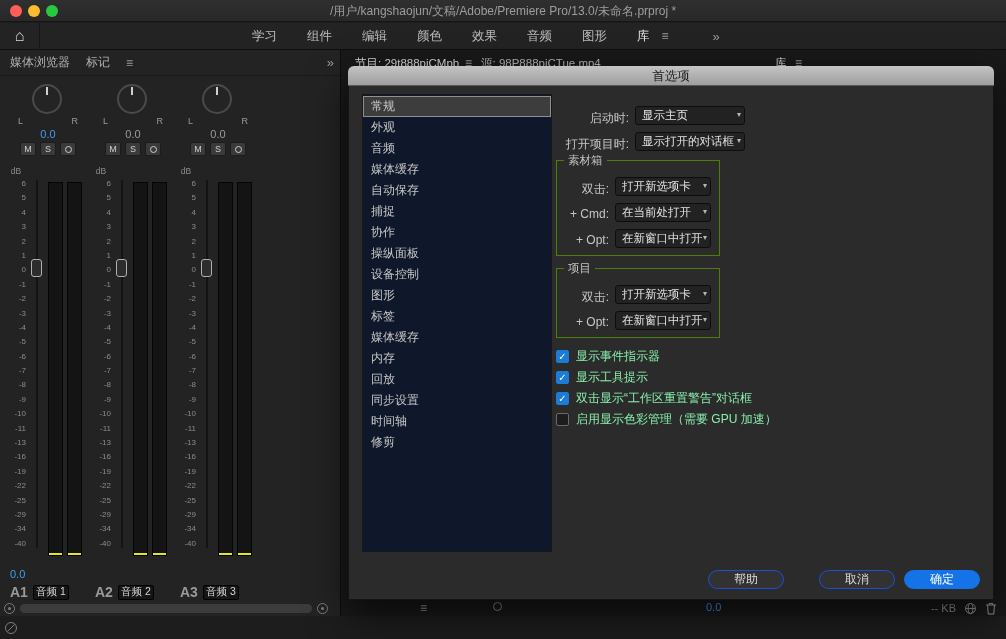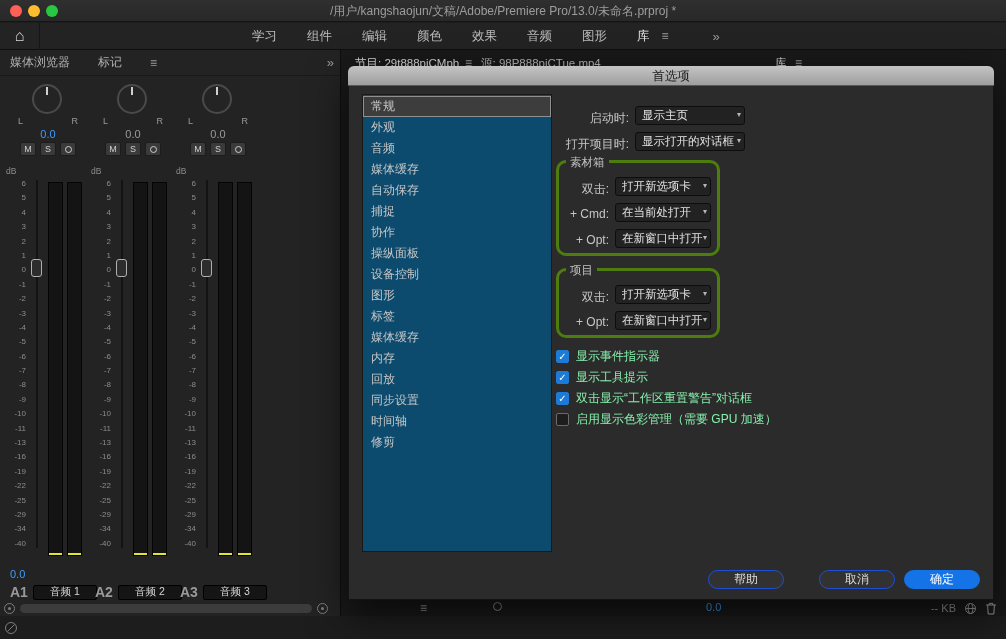--- a/index.html
+++ b/index.html
@@ -36,83 +36,83 @@
   .bg-bottom span { position:absolute; top:1px; }
   .ring { display:inline-block; width:9px; height:9px; border:1px solid #8f8f8f; border-radius:50%; }
   .blue-val { color:#3f9bfa; }
   .status-right { position:absolute; right:9px; top:600px; height:16px; display:flex; align-items:center; gap:8px;
     color:#9a9a9a; font-size:11px; }
 
   
   .mixer-panel { position:absolute; left:0; top:50px; width:341px; height:566px; background:#232323;
     border-right:1px solid #0d0d0d; }
   .panel-tabs { position:absolute; left:0; top:0; width:100%; height:26px; display:flex; align-items:center;
-    gap:28px; padding-left:10px; font-size:12px; color:#b0b0b0; border-bottom:1px solid #1a1a1a; }
+    gap:16px; padding-left:10px; font-size:12px; color:#b0b0b0; border-bottom:1px solid #1a1a1a; }
   .ptab { white-space:nowrap; }
   .ptab.active { color:#e8e8e8; border-bottom:1px solid #cfcfcf; padding-bottom:2px; }
   .panel-tabs .overflow { position:absolute; right:6px; top:5px; }
 
   .strip { position:absolute; top:32px; width:84px; height:520px; }
   .strip.s1 { left:6px; } .strip.s2 { left:91px; } .strip.s3 { left:176px; }
   .knob { position:absolute; left:26px; top:2px; width:30px; height:30px; border-radius:50%;
     background:#242424; border:2px solid #4a4a4a; }
   .knob .tick { position:absolute; left:12px; top:1px; width:2px; height:8px; background:#d0d0d0; }
   .lr { position:absolute; left:12px; top:34px; width:60px; display:flex; justify-content:space-between;
     font-size:9px; color:#9a9a9a; }
   .val { position:absolute; left:0; top:46px; width:84px; text-align:center; font-size:11px; color:#9a9a9a; }
   .val.blue { color:#3f9bfa; }
   .btns { position:absolute; left:14px; top:60px; width:56px; display:flex; gap:4px; justify-content:center; }
   .mbtn { width:17px; height:14px; background:#3a3a3a; border:1px solid #1c1c1c; border-radius:2px;
     color:#cfcfcf; font-size:9px; display:flex; align-items:center; justify-content:center; }
   .kf-circle { width:7px; height:7px; border:1px solid #cfcfcf; border-radius:50%; }
   .meter-area { position:absolute; left:0; top:84px; width:84px; height:392px; }
-  .db-hdr { position:absolute; left:0; top:0; width:20px; text-align:left; font-size:8.5px; color:#8c8c8c; }
+  .db-hdr { position:absolute; left:0; top:0; width:20px; text-align:center; font-size:8.5px; color:#8c8c8c; }
   .db-scale { position:absolute; left:0; top:14px; width:20px; height:368px; display:flex; flex-direction:column;
     justify-content:space-between; }
   .db-num { text-align:right; font-size:8px; color:#8c8c8c; line-height:8px; }
   .fader { position:absolute; left:27px; top:14px; width:8px; height:368px; }
   .fader:before { content:""; position:absolute; left:3px; top:0; width:2px; height:100%; background:#131313; }
   .fader-handle { position:absolute; left:-2px; top:79px; width:11px; height:18px; background:#2d2d2d;
     border:1px solid #b0b0b0; border-radius:3px; }
   .meters { position:absolute; left:42px; top:16px; width:34px; height:374px; display:flex; gap:4px; }
   .mbar { position:relative; width:15px; height:100%; background:#141414; border:1px solid #050505; }
   .mbar:after { content:""; position:absolute; left:0; bottom:0; width:100%; height:2px; background:#e3e332; }
 
   .master-val { position:absolute; left:10px; top:518px; font-size:11px; color:#3f9bfa; }
   .tracks { position:absolute; left:0; top:534px; width:341px; height:16px; }
   .trk { position:absolute; top:0; display:flex; align-items:center; gap:5px; }
   .trk.t1 { left:10px; } .trk.t2 { left:95px; } .trk.t3 { left:180px; }
   .trk-num { font-size:14px; color:#9a9a9a;font-weight:bold; }
-  .trk-name { width:64px; height:15px; background:#151515; border:1px solid #000; border-radius:2px;
+  .trk-name { width:36px; height:15px; background:#151515; border:1px solid #000; border-radius:2px;
     color:#d5d5d5; font-size:10.5px; display:flex; align-items:center; justify-content:center; }
   .h-scroll { position:absolute; left:2px; top:552px; width:330px; height:13px; }
   .h-scroll .endcap { position:absolute; top:1px; width:11px; height:11px; border:1px solid #7d7d7d; border-radius:50%; }
   .h-scroll .endcap:after { content:""; position:absolute; left:3px; top:3px; width:3px; height:3px; background:#7d7d7d; border-radius:50%; }
   .endcap.left { left:2px; } .endcap.right { right:4px; }
   .h-thumb { position:absolute; left:18px; top:2px; width:292px; height:9px; background:#3c3c3c; border-radius:5px; }
   .corner-icon { position:absolute; left:4px; top:621px; width:14px; height:14px; color:#7d7d7d; }
 
   
   .dialog { position:absolute; left:348px; top:66px; width:646px; height:534px; z-index:50;
     box-shadow:0 14px 40px rgba(0,0,0,.65); border-radius:6px 6px 0 0; }
   .dlg-title { height:20px; background:linear-gradient(#c4c4c4,#9e9e9e); border-bottom:1px solid #585858;
     border-radius:6px 6px 0 0; text-align:center; line-height:20px; font-size:12.5px; color:#1b1b1b; }
   .dlg-body { position:relative; height:514px; background:#2b2b2b; border:1px solid #141414; border-top:none; }
 
-  .cat-list { position:absolute; left:13px; top:8px; width:190px; height:458px; background:#0c4a6e;
+  .cat-list { position:absolute; left:13px; top:8px; width:190px; height:458px; background:#0f172a;
     border:1px solid #181818; padding-top:1px; overflow:hidden; }
   .cat-item { height:21px; line-height:21px; padding-left:8px; font-size:12px; color:#c6c6c6; white-space:nowrap; }
   .cat-item.selected { background:#3d3d3d; box-shadow:inset 0 0 0 1px #909090; }
 
   .fld-label { position:absolute; font-size:12px; color:#c6c6c6; text-align:right; white-space:nowrap; }
   .dd { position:absolute; height:19px; background:#222; border:1px solid #0d0d0d; border-radius:3px;
     color:#e4e4e4; font-size:11.5px; display:flex; align-items:center; padding:0 15px 0 6px; white-space:nowrap; }
   .dd-arrow { position:absolute; right:3px; top:3px; font-size:8px; color:#b5b5b5; }
 
-  .group { position:absolute; border:3px solid #4d7c0f; border-radius:10px; }
+  .group { position:absolute; border:1px solid #4d7c0f; border-radius:0; }
   .group-title { position:absolute; top:-8px; left:7px; background:#2b2b2b; padding:0 4px; font-size:11.5px; color:#c0c0c0; }
 
   .cb-row { position:absolute; left:207px; display:flex; align-items:center; gap:7px; height:15px; }
   .cb { width:13px; height:13px; border-radius:2px; background:#1d1d1d; border:1px solid #6a6a6a;
     display:flex; align-items:center; justify-content:center; }
   .cb.checked { background:#1b7bd6; border-color:#1b7bd6; }
   .cb-check { color:#fff; font-size:10px; line-height:10px; }
   .cb:not(.checked) .cb-check { display:none; }
   .cb-label { font-size:12px; color:#86efac; white-space:nowrap; }
 

